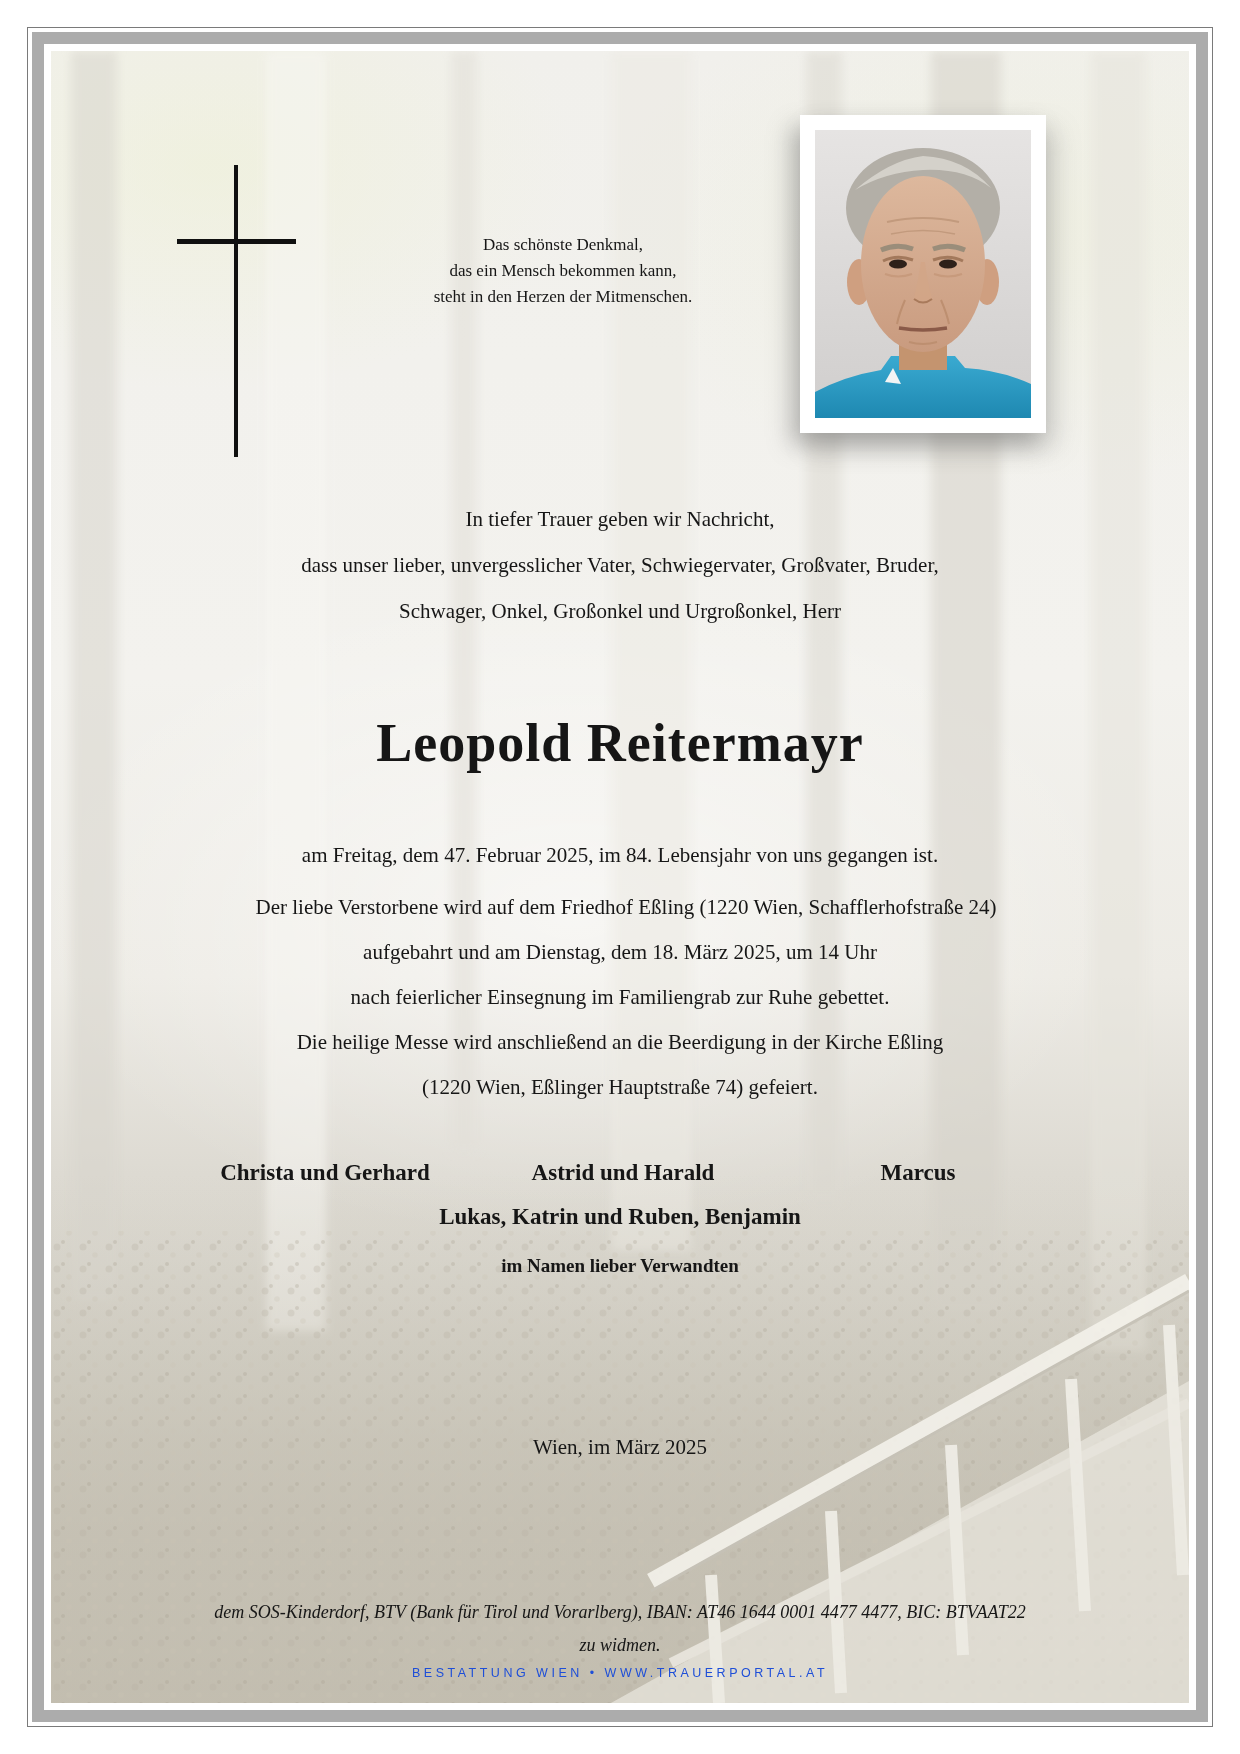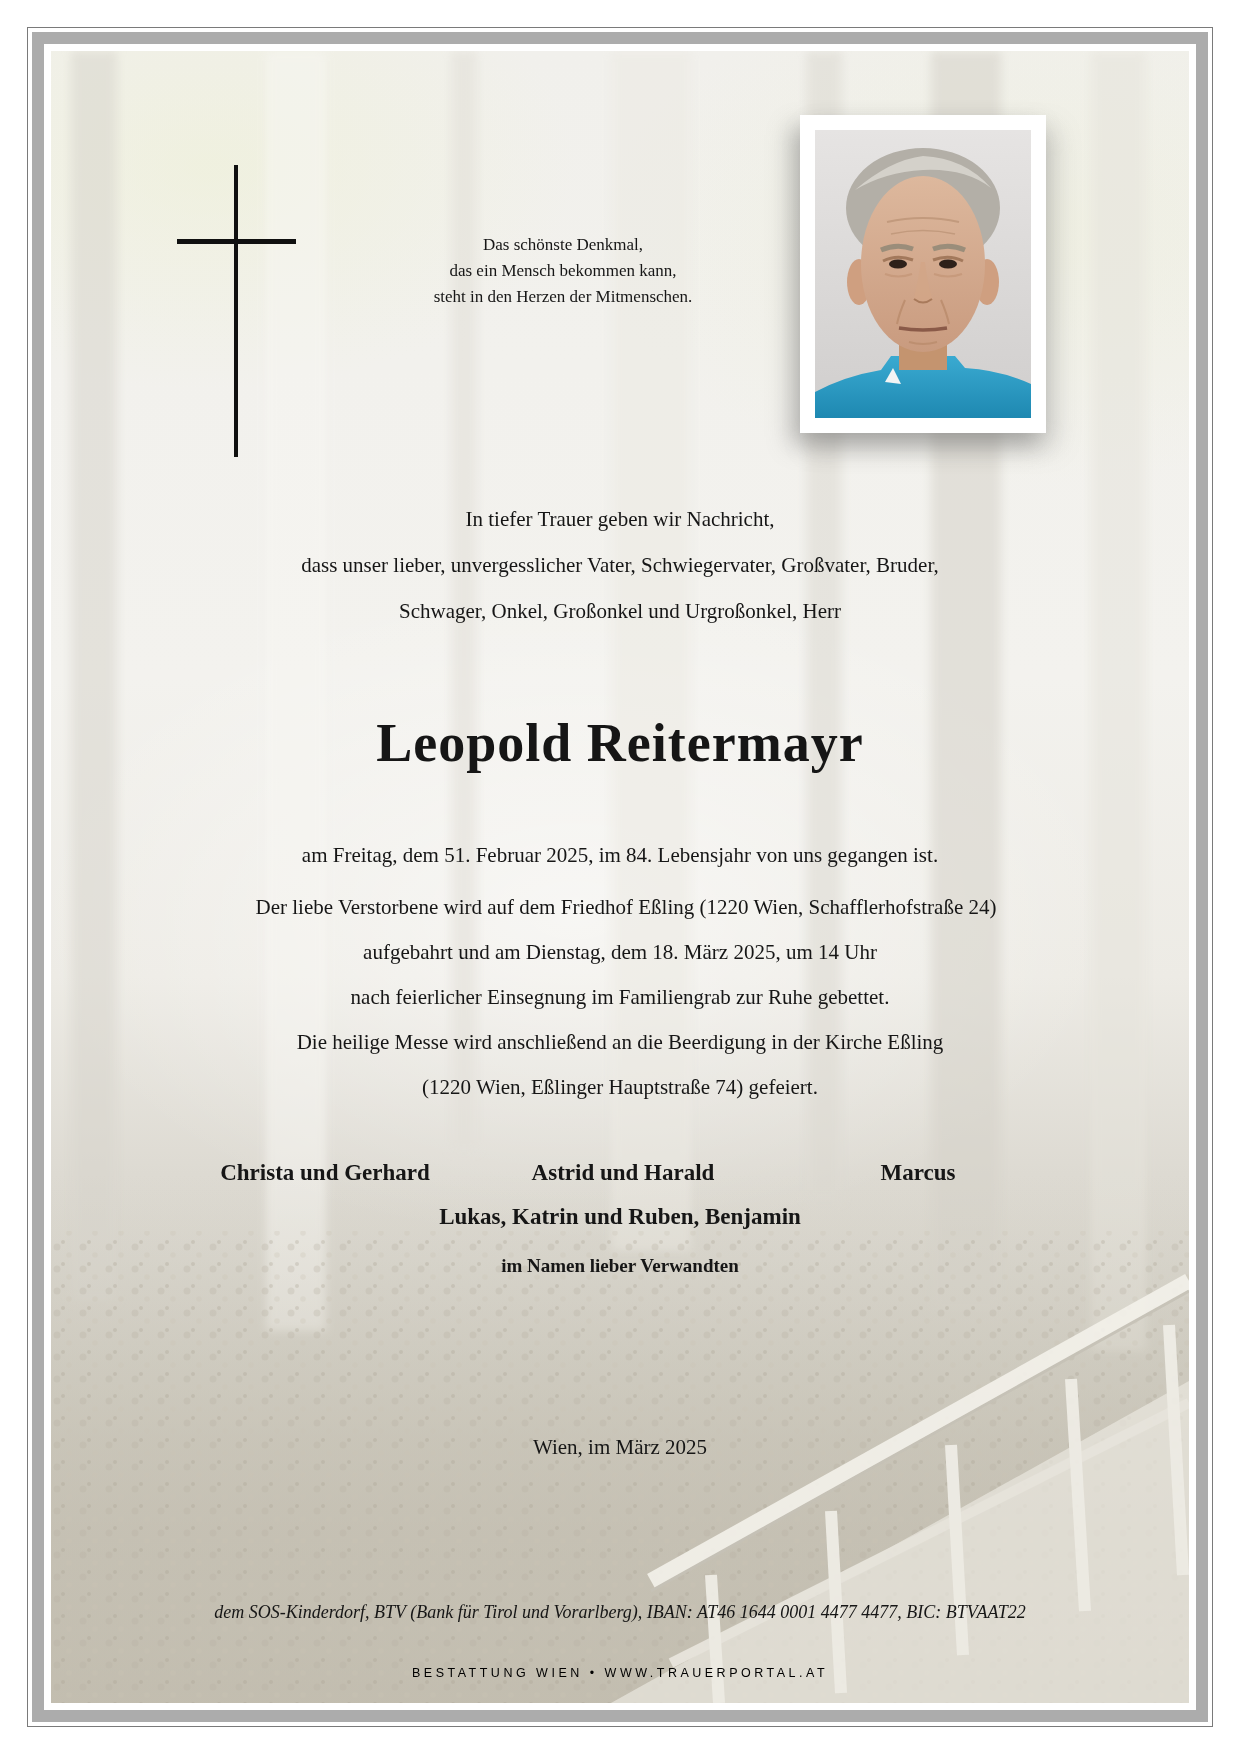--- a/index.html
+++ b/index.html
@@ -26,21 +26,21 @@
   
   .txt{position:absolute;left:0;width:1240px;text-align:center;line-height:1;}
   .motto{position:absolute;left:213px;width:700px;text-align:center;font-size:17px;}
   .motto p{margin:0 0 9px 0;line-height:17px;}
   .body-line{font-size:21px;}
   .deceased{font-size:54px;font-weight:bold;letter-spacing:1px;}
   .bold{font-weight:bold;}
   .note-small{font-size:19px;font-weight:bold;}
   .donation{font-style:italic;font-size:18px;}
   .footer-line{font-family:"Liberation Sans","DejaVu Sans",sans-serif;font-size:12.5px;
-               letter-spacing:3.5px;color:#000000;}
+               letter-spacing:3.5px;color:#1d4ed8;}
   .namepos{position:absolute;transform:translateX(-50%);white-space:nowrap;font-size:23px;font-weight:bold;}
 </style>
 </head>
 <body>
 
 <div class="page">
 
   <div class="frame-line"></div>
   <div class="frame-band"></div>
 
@@ -155,34 +155,35 @@
     <p>das ein Mensch bekommen kann,</p>
     <p>steht in den Herzen der Mitmenschen.</p>
   </div>
 
   <div class="txt body-line" style="top:509px;">In tiefer Trauer geben wir Nachricht,</div>
   <div class="txt body-line" style="top:555px;">dass unser lieber, unvergesslicher Vater, Schwiegervater, Großvater, Bruder,</div>
   <div class="txt body-line" style="top:601px;text-align:center;">Schwager, Onkel, Großonkel und Urgroßonkel, Herr</div>
 
   <div class="txt deceased" style="top:716px;">Leopold Reitermayr</div>
 
-  <div class="txt body-line" style="top:845px;">am Freitag, dem 51. Februar 2025, im 84. Lebensjahr von uns gegangen ist.</div>
+  <div class="txt body-line" style="top:845px;">am Freitag, dem 47. Februar 2025, im 84. Lebensjahr von uns gegangen ist.</div>
 
   <div class="txt body-line" style="top:897px;padding-left:6px;">Der liebe Verstorbene wird auf dem Friedhof Eßling (1220 Wien, Schafflerhofstraße 24)</div>
   <div class="txt body-line" style="top:942px;">aufgebahrt und am Dienstag, dem 18. März 2025, um 14 Uhr</div>
   <div class="txt body-line" style="top:987px;">nach feierlicher Einsegnung im Familiengrab zur Ruhe gebettet.</div>
 
   <div class="txt body-line" style="top:1032px;">Die heilige Messe wird anschließend an die Beerdigung in der Kirche Eßling</div>
   <div class="txt body-line" style="top:1077px;">(1220 Wien, Eßlinger Hauptstraße 74) gefeiert.</div>
 
   <span class="namepos" style="left:325px;top:1160px;">Christa und Gerhard</span>
   <span class="namepos" style="left:623px;top:1160px;">Astrid und Harald</span>
   <span class="namepos" style="left:918px;top:1160px;">Marcus</span>
   <div class="txt bold" style="top:1205px;font-size:23px;">Lukas, Katrin und Ruben, Benjamin</div>
   <div class="txt note-small" style="top:1256px;">im Namen lieber Verwandten</div>
 
   <div class="txt body-line" style="top:1437px;">Wien, im März 2025</div>
 
   <div class="txt donation" style="top:1603px;">dem SOS-Kinderdorf, BTV (Bank für Tirol und Vorarlberg), IBAN: AT46 1644 0001 4477 4477, BIC: BTVAAT22</div>
+  <div class="txt donation" style="top:1636px;">zu widmen.</div>
 
   <div class="txt footer-line" style="top:1667px;">BESTATTUNG WIEN • WWW.TRAUERPORTAL.AT</div>
 
 </div>
 
 </body></html>

